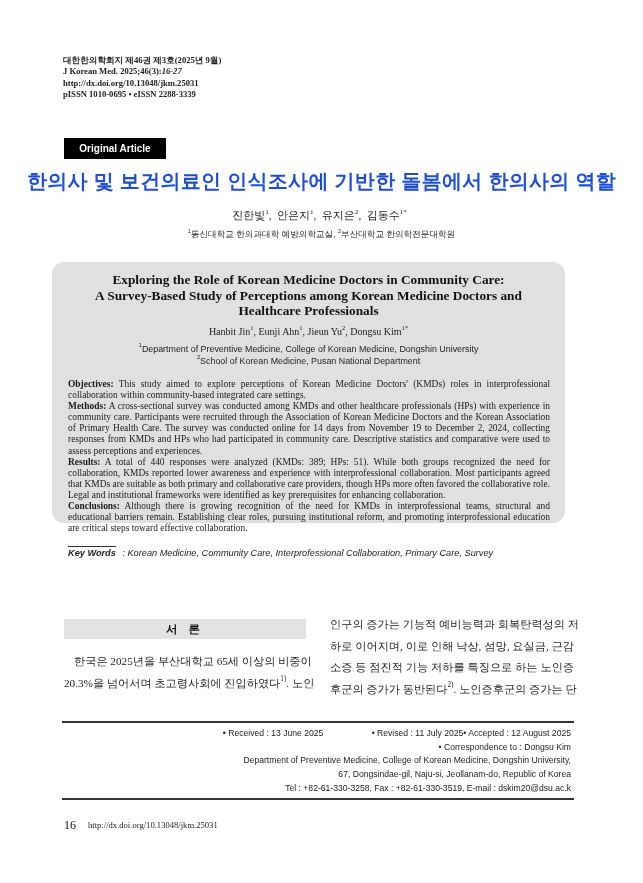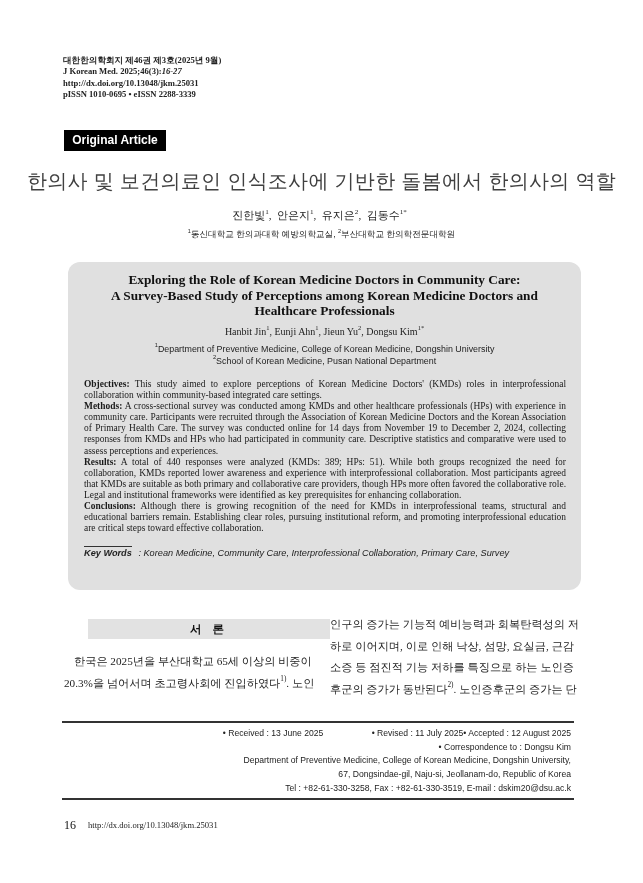--- a/index.html
+++ b/index.html
@@ -7,43 +7,43 @@
   .serif { font-family: "Liberation Serif", "DejaVu Serif", serif; }
   .sans { font-family: "Liberation Sans", "DejaVu Sans", sans-serif; }
   .abs { position: absolute; }
 
   
   #journal-info { left: 63px; top: 55px; font-size: 8.6px; line-height: 11.4px; color: #222; }
   #journal-info div { white-space: nowrap; font-weight: bold; }
   #journal-info .ital { font-style: italic; margin-top: 32px; }
 
   
-  #article-badge { left: 64px; top: 130px; width: 102px; height: 21px; background: #000; color: #fff;
-    font-size: 12px; font-weight: bold; line-height: 21px; text-align: center; }
+  #article-badge { left: 64px; top: 138px; width: 102px; height: 21px; background: #000; color: #fff;
+    font-size: 10px; font-weight: bold; line-height: 21px; text-align: center; }
 
   
-  #kor-title { left: 0; width: 643px; top: 168px; text-align: center; font-size: 20px; font-weight: normal; color: #404040; letter-spacing: 0.3px; }
+  #kor-title { left: 0; width: 643px; top: 168px; text-align: center; font-size: 20px; font-weight: bold; color: #1d4ed8; letter-spacing: 0.3px; }
   #kor-authors { left: 0; width: 639px; top: 208px; text-align: center; font-size: 11px; color: #222; }
   #kor-affil { left: 0; width: 643px; top: 229px; text-align: center; font-size: 8.6px; color: #222; }
   sup { font-size: 65%; line-height: 0; position: relative; top: -0.1em; vertical-align: super; }
 
   
-  #abstract-box { left: 68px; top: 262px; width: 513px; height: 328px; background: #e0e0e0; border-radius: 12px; }
+  #abstract-box { left: 52px; top: 262px; width: 513px; height: 261px; background: #e0e0e0; border-radius: 12px; }
   #eng-title { left: 0; width: 513px; top: 10px; text-align: center; font-size: 13.3px; font-weight: bold; line-height: 15.5px; color: #111; }
   #eng-authors { left: 0; width: 513px; top: 64px; text-align: center; font-size: 10px; color: #222; }
   #eng-affil { left: 0; width: 513px; top: 82px; text-align: center; font-size: 8.9px; line-height: 11.5px; color: #222; }
   #abstract-body { left: 16px; top: 117px; width: 482px; font-size: 9.45px; line-height: 11.1px; text-align: justify; color: #1a1a1a; }
   #abstract-body p { margin: 0; }
   #abstract-body b { font-weight: bold; }
   #keywords { left: 16px; top: 286px; width: 482px; font-size: 9.2px; font-style: italic; color: #222; white-space: nowrap; }
   #keywords .kw-label { font-weight: bold; border-top: 1.5px solid #333; padding-top: 1px; margin-right: 4px; }
 
   
   #section-heading { left: 64px; top: 619px; width: 242px; height: 20px; background: #e2e2e2; text-align: center;
-    font-size: 11.5px; font-weight: bold; line-height: 20px; letter-spacing: 4px; color: #111; margin-left: 24px; }
+    font-size: 11.5px; font-weight: bold; line-height: 20px; letter-spacing: 4px; color: #111; }
 
   .body-col { font-size: 11.2px; line-height: 21.5px; color: #222; text-align: justify; text-align-last: justify; white-space: nowrap; }
   .body-col div { width: 100%; }
   #left-col { left: 64px; top: 651px; width: 242px; }
   #left-col .indent { padding-left: 10px; box-sizing: border-box; }
   #right-col { left: 330px; top: 614px; width: 244px; }
 
   
   #rule-top { left: 62px; top: 721px; width: 512px; height: 2px; background: #333; }
   #rule-bottom { left: 62px; top: 798px; width: 512px; height: 2px; background: #333; }

